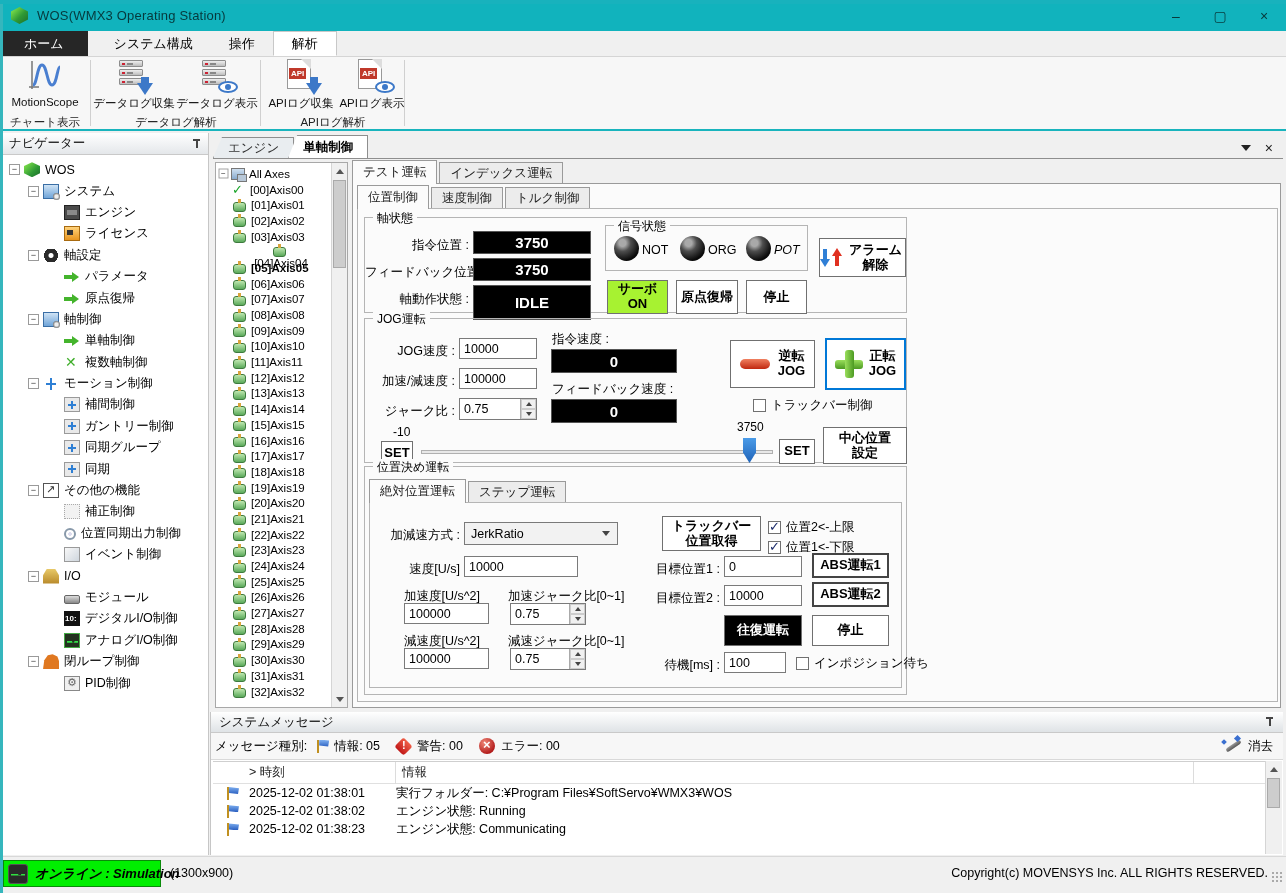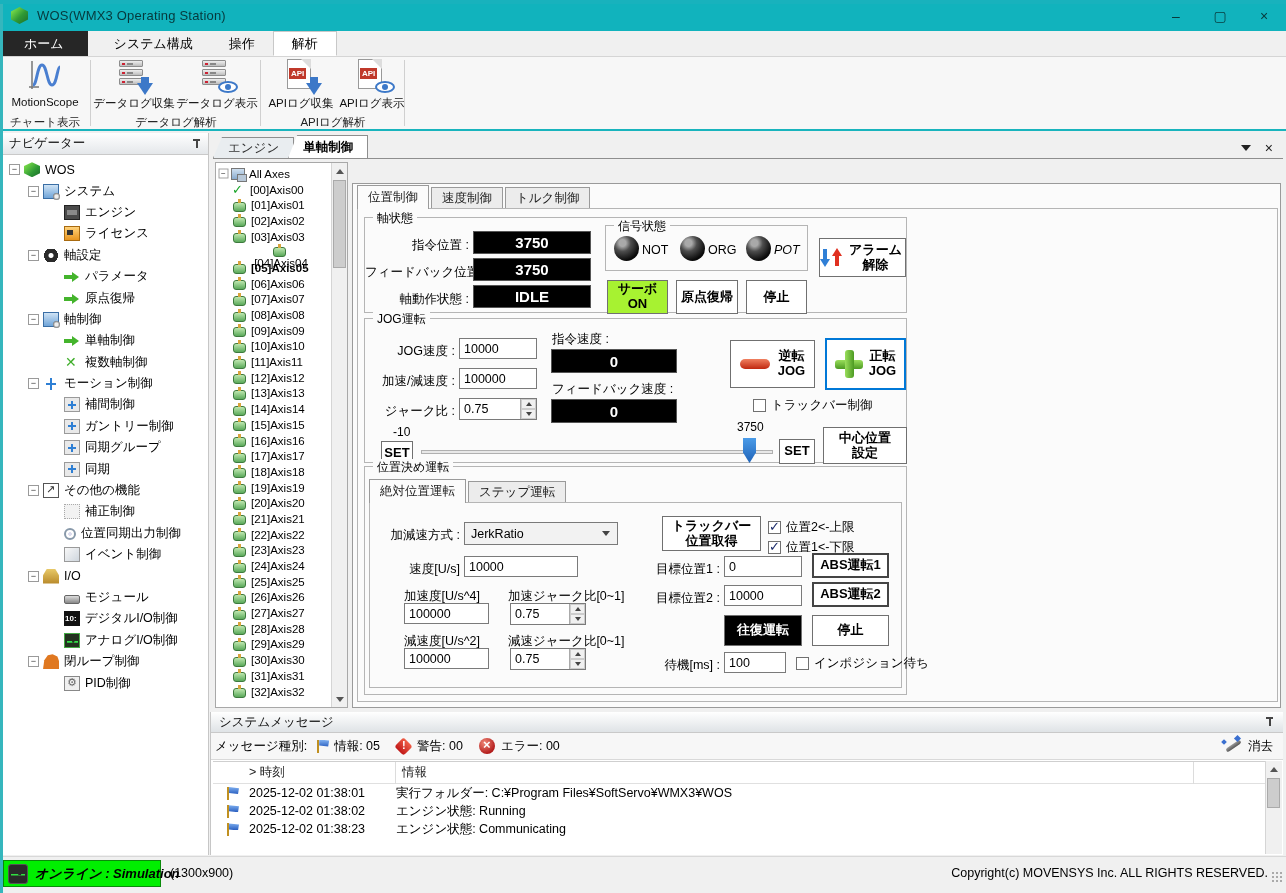--- a/index.html
+++ b/index.html
@@ -560,37 +560,41 @@
       <div class="vs-arrow" style="top:0;">
           <span class="tri-up"></span>
         </div>
       <div class="vs-thumb" style="top:17px;height:88px;"></div>
       <div class="vs-arrow" style="bottom:0;">
           <span class="tri-down"></span>
         </div>
     </div>
   </div>
 
+  <div class="abs test-tabrow">
+    <div class="ttab active">テスト運転</div>
+    <div class="ttab">インデックス運転</div>
+  </div>
 
   <div class="abs test-content">
     <div class="ctrl-tabrow">
       <div class="ttab active">位置制御</div>
       <div class="ttab">速度制御</div>
       <div class="ttab">トルク制御</div>
     </div>
     <div class="sub-content">
 
       <div class="grp" style="left:6px;top:8px;width:543px;height:96px;">
         <div class="grp-label">軸状態</div>
         <div class="field-label" style="left:0px;top:19px;width:104px;">指令位置 :</div>
         <div class="blackdisp" style="left:108px;top:13px;width:118px;height:23px;">3750</div>
         <div class="field-label" style="left:0px;top:46px;width:104px;">フィードバック位置 :</div>
         <div class="blackdisp" style="left:108px;top:40px;width:118px;height:23px;">3750</div>
         <div class="field-label" style="left:0px;top:73px;width:104px;">軸動作状態 :</div>
-        <div class="blackdisp" style="left:108px;top:67px;width:118px;height:23px;">IDLE</div>
+        <div class="blackdisp" style="left:108px;top:67px;width:118px;height:35px;">IDLE</div>
 
         <div class="grp" style="left:240px;top:7px;width:203px;height:46px;">
           <div class="grp-label">信号状態</div>
           <div class="led" style="left:8px;top:10px;"></div>
           <div class="led-label" style="left:36px;top:17px;">NOT</div>
           <div class="led" style="left:74px;top:10px;"></div>
           <div class="led-label" style="left:102px;top:17px;">ORG</div>
           <div class="led" style="left:140px;top:10px;"></div>
           <div class="led-label" style="left:168px;top:17px;font-style:italic;">POT</div>
         </div>
@@ -671,21 +675,21 @@
             <span>位置2&lt;-上限</span>
           </div>
           <div class="chk checked" style="left:398px;top:36px;">
             <span class="box"></span>
             <span>位置1&lt;-下限</span>
           </div>
 
           <div class="field-label" style="left:8px;top:58px;width:82px;">速度[U/s]</div>
           <input class="inp" style="left: 94px; top: 53px; width: 114px; height: 21px;" value="10000">
 
-          <div class="field-label" style="left:34px;top:85px;width:90px;text-align:left;">加速度[U/s^4]</div>
+          <div class="field-label" style="left:34px;top:85px;width:90px;text-align:left;">加速度[U/s^2]</div>
           <input class="inp" style="left: 34px; top: 100px; width: 85px; height: 21px;" value="100000">
           <div class="field-label" style="left:138px;top:85px;width:125px;text-align:left;">加速ジャーク比[0~1]</div>
           <div class="spin" style="left:140px;top:100px;width:76px;height:22px;">
             <input value="0.75" style="">
             <div class="ud">
                 <div class="u"></div>
                 <div class="d"></div>
               </div>
           </div>
 

